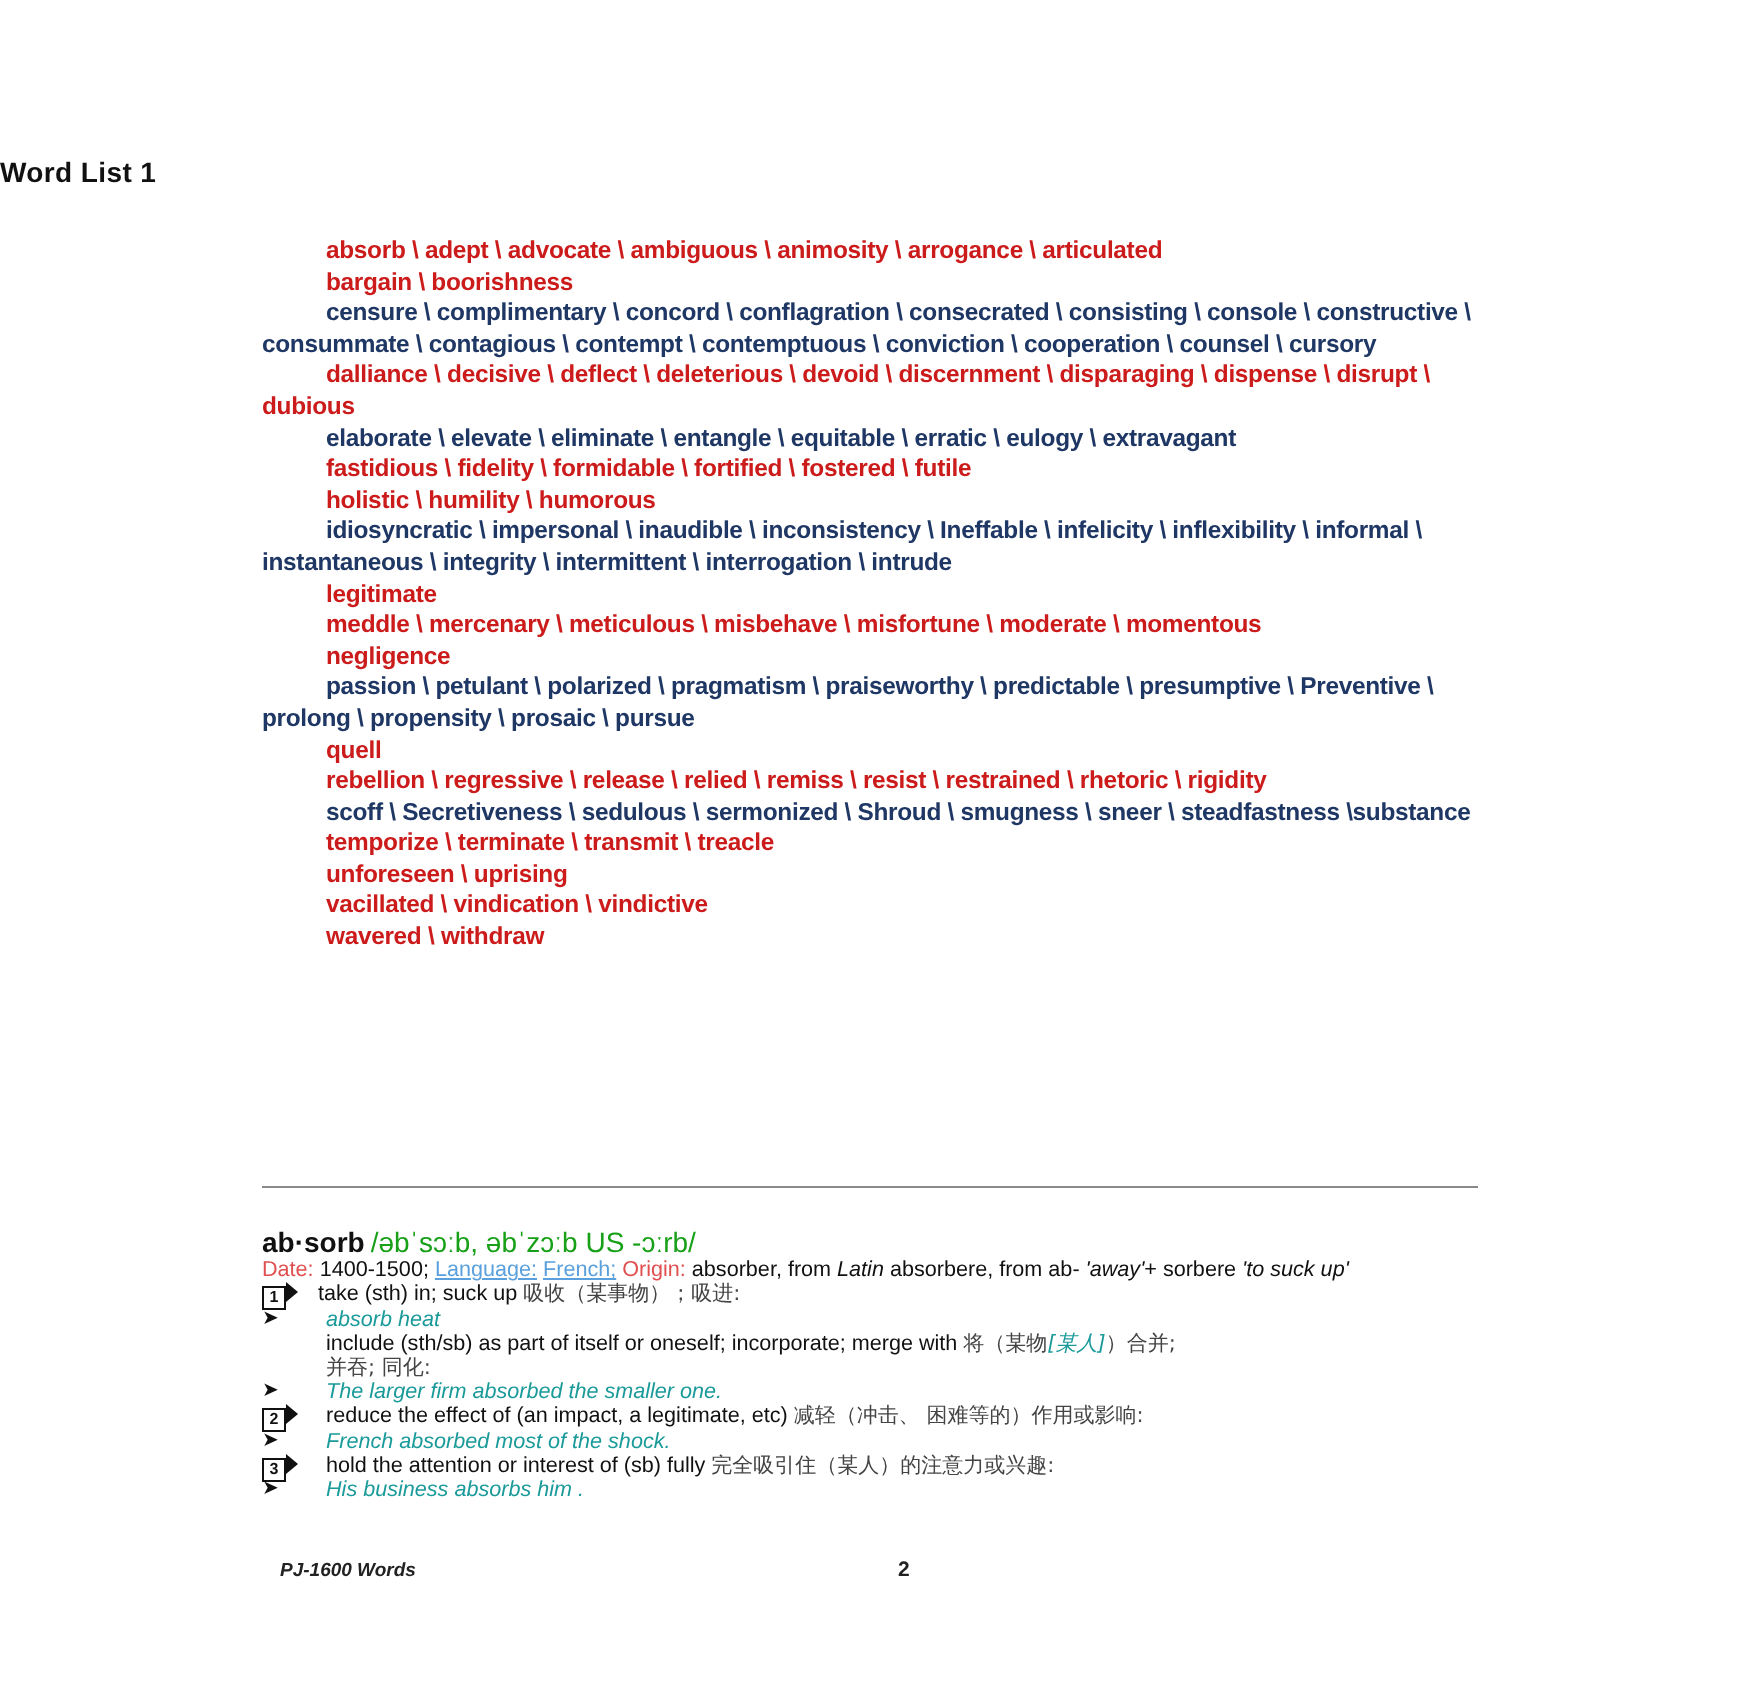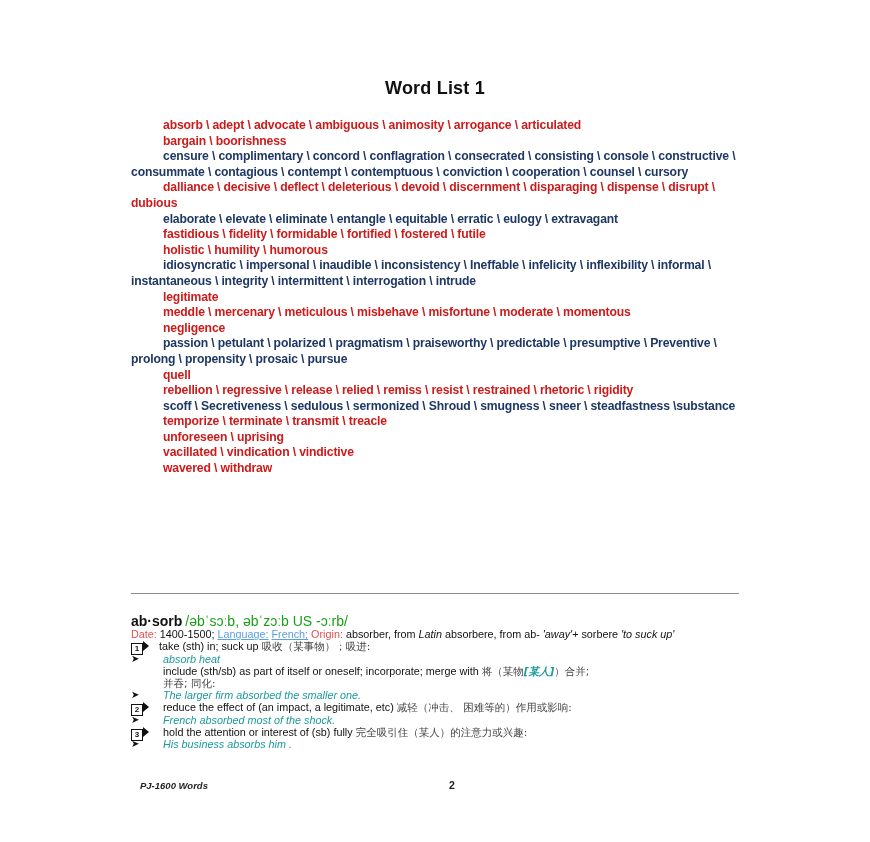--- a/index.html
+++ b/index.html
@@ -1,20 +1,20 @@
 <!DOCTYPE html>
 <html><head>
 <meta charset="utf-8">
 <style>
   html, body { margin: 0; padding: 0; background: #ffffff; }
   body { width: 870px; height: 842px; position: relative; overflow: hidden;
          font-family: "Liberation Sans", sans-serif; }
   .page { position: absolute; left: 0; top: 0; width: 870px; height: 842px; }
-  .title { position: absolute; left: 0; width: 870px; top: 78px; text-align: center;
-           font-weight: bold; font-size: 18px; color: #111; letter-spacing: 0.2px; }
+  .title { position: absolute; left: 0; width: 870px; top: 78px; text-align: left;
+           font-weight: bold; font-size: 14px; color: #111; letter-spacing: 0.2px; }
   .wl { position: absolute; left: 131px; top: 118px; width: 612px;
         font-weight: bold; font-size: 12.2px; line-height: 15.6px; letter-spacing: -0.15px; }
   .wl p { margin: 0; text-indent: 32px; }
   .red { color: #cc1b1b; }
   .blue { color: #1f3764; }
   .rule { position: absolute; left: 131px; top: 593px; width: 608px; height: 0;
           border-top: 1.5px solid #8a8a8a; }
   .entry { position: absolute; left: 131px; top: 615px; width: 612px;
            font-size: 10.8px; line-height: 12.2px; color: #111; }
   .hw { font-size: 14px; font-weight: bold; color: #111; }
@@ -25,21 +25,21 @@
   .bold { font-weight: normal; }
   .cn { color: #444; font-family: "DejaVu Sans", sans-serif; font-size: 10.5px; }
   .row { position: relative; padding-left: 32px; }
   .row .mk { position: absolute; left: 0; top: 0; width: 28px; }
   .num { display: inline-block; width: 10px; height: 10px; border: 1px solid #111;
          font-size: 8px; line-height: 10px; text-align: center; font-weight: bold; vertical-align: -1px; }
   .play { display: inline-block; width: 0; height: 0; border-top: 5px solid transparent;
           border-bottom: 5px solid transparent; border-left: 6px solid #111; vertical-align: -1px; }
   .arrow { color: #111; font-size: 10px; }
   .ex { color: #1b9a9a; font-style: italic; }
-  .teal-it { color: #1b9a9a; font-style: italic; font-weight: bold; }
+  .teal-it { color: #1b9a9a; font-style: italic; }
   .footer { position: absolute; top: 780px; left: 140px; font-size: 9.5px; font-weight: bold; color: #222; font-style: italic; }
   .pnum { position: absolute; top: 779px; left: 449px; font-size: 10.5px; font-weight: bold; color: #222; }
 </style>
 </head>
 <body>
 
 <div class="page">
   <div class="title">Word List 1</div>
 
   <div class="wl" id="wordlist">

